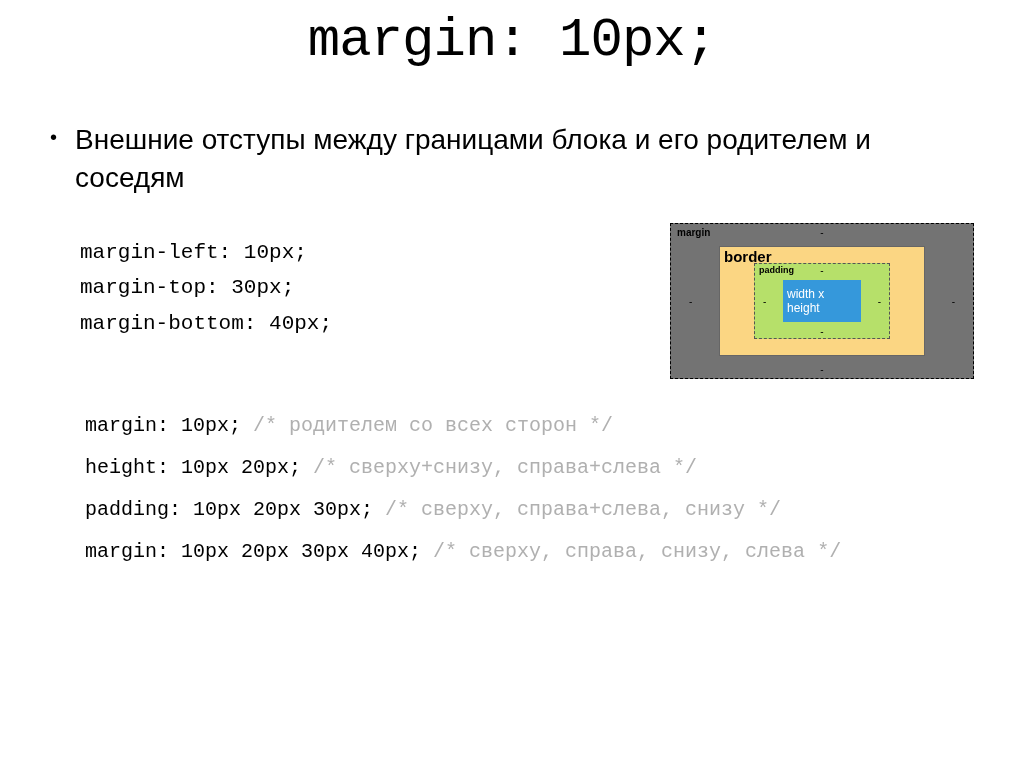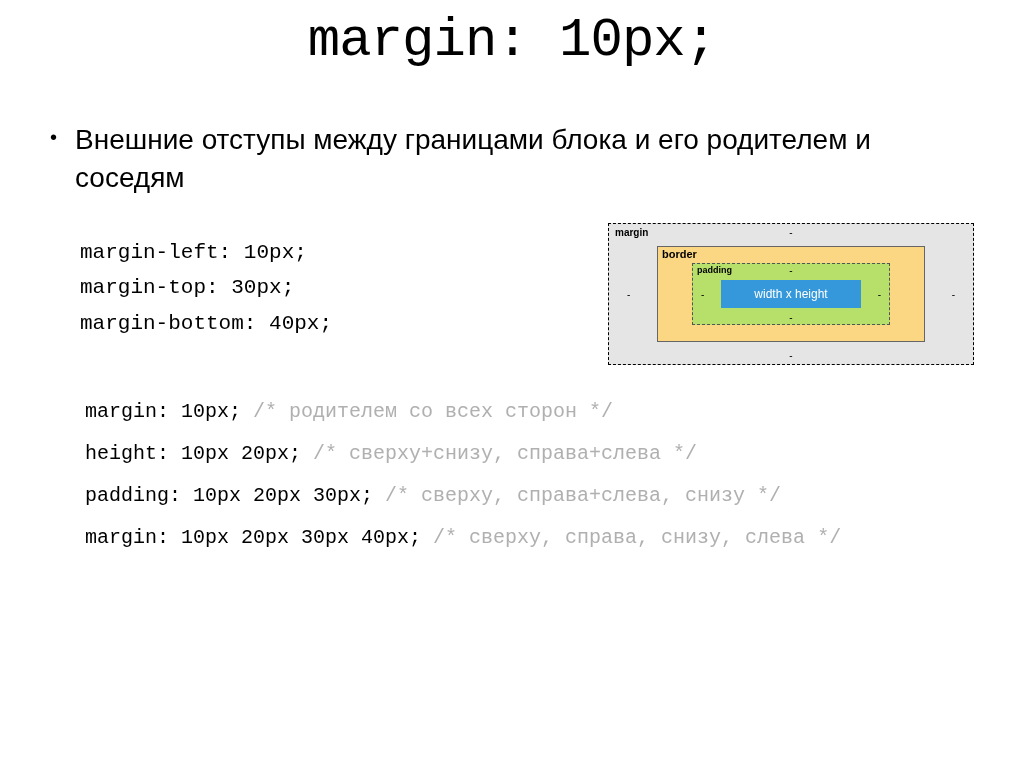--- a/index.html
+++ b/index.html
@@ -52,60 +52,59 @@
     .code-block {
       font-family: "Courier New", monospace;
       font-size: 21px;
       line-height: 1.7;
     }
     .box-model {
       margin-right: 10px;
       margin-top: -12px;
     }
     .bm-margin {
-      width: 366px;
+      width: 304px;
       border: 1px dashed #000;
-      background: #e5e5e5;
+      background: #737373;
       padding: 22px 48px 22px 48px;
       position: relative;
     }
     .bm-label {
       position: absolute;
       font-size: 9px;
       font-family: Arial, sans-serif;
       text-transform: lowercase;
     }
     .bm-margin > .lbl-top-left { top: 3px; left: 6px; font-weight: bold; font-size: 10px;}
     .bm-margin > .lbl-top { top: 3px; left: 50%; transform: translateX(-50%); }
     .bm-margin > .lbl-bottom { bottom: 3px; left: 50%; transform: translateX(-50%); }
     .bm-margin > .lbl-left { top: 50%; left: 18px; transform: translateY(-50%); }
     .bm-margin > .lbl-right { top: 50%; right: 18px; transform: translateY(-50%); }
     .bm-border {
       border: 1px solid #666;
       background: #fbd683;
       padding: 16px 34px 16px 34px;
       position: relative;
     }
-    .bm-border > .lbl-top-left { top: 1px; left: 4px; font-weight: bold; font-size: 11px; text-align: right;}
+    .bm-border > .lbl-top-left { top: 1px; left: 4px; font-weight: bold; font-size: 15px; text-align: right;}
     .bm-padding {
       border: 1px dashed #555;
       background: #b6e06a;
       padding: 16px 28px 16px 28px;
       position: relative;
     }
     .bm-padding > .lbl-top-left { top: 1px; left: 4px; font-weight: bold; font-size: 9px;}
     .bm-padding > .lbl-top { top: 1px; left: 50%; transform: translateX(-50%); }
     .bm-padding > .lbl-bottom { bottom: 1px; left: 50%; transform: translateX(-50%); }
     .bm-padding > .lbl-left { top: 50%; left: 8px; transform: translateY(-50%); }
     .bm-padding > .lbl-right { top: 50%; right: 8px; transform: translateY(-50%); }
     .bm-content {
       background: #3598db;
       color: #fff;
       font-size: 12px;
-      text-align: center;
       padding: 7px 4px;
       font-family: Arial, sans-serif;
     }
     .shorthand-block {
       padding-left: 45px;
       margin-top: 26px;
       font-family: "Courier New", monospace;
       font-size: 20px;
       line-height: 2.1;
     }

